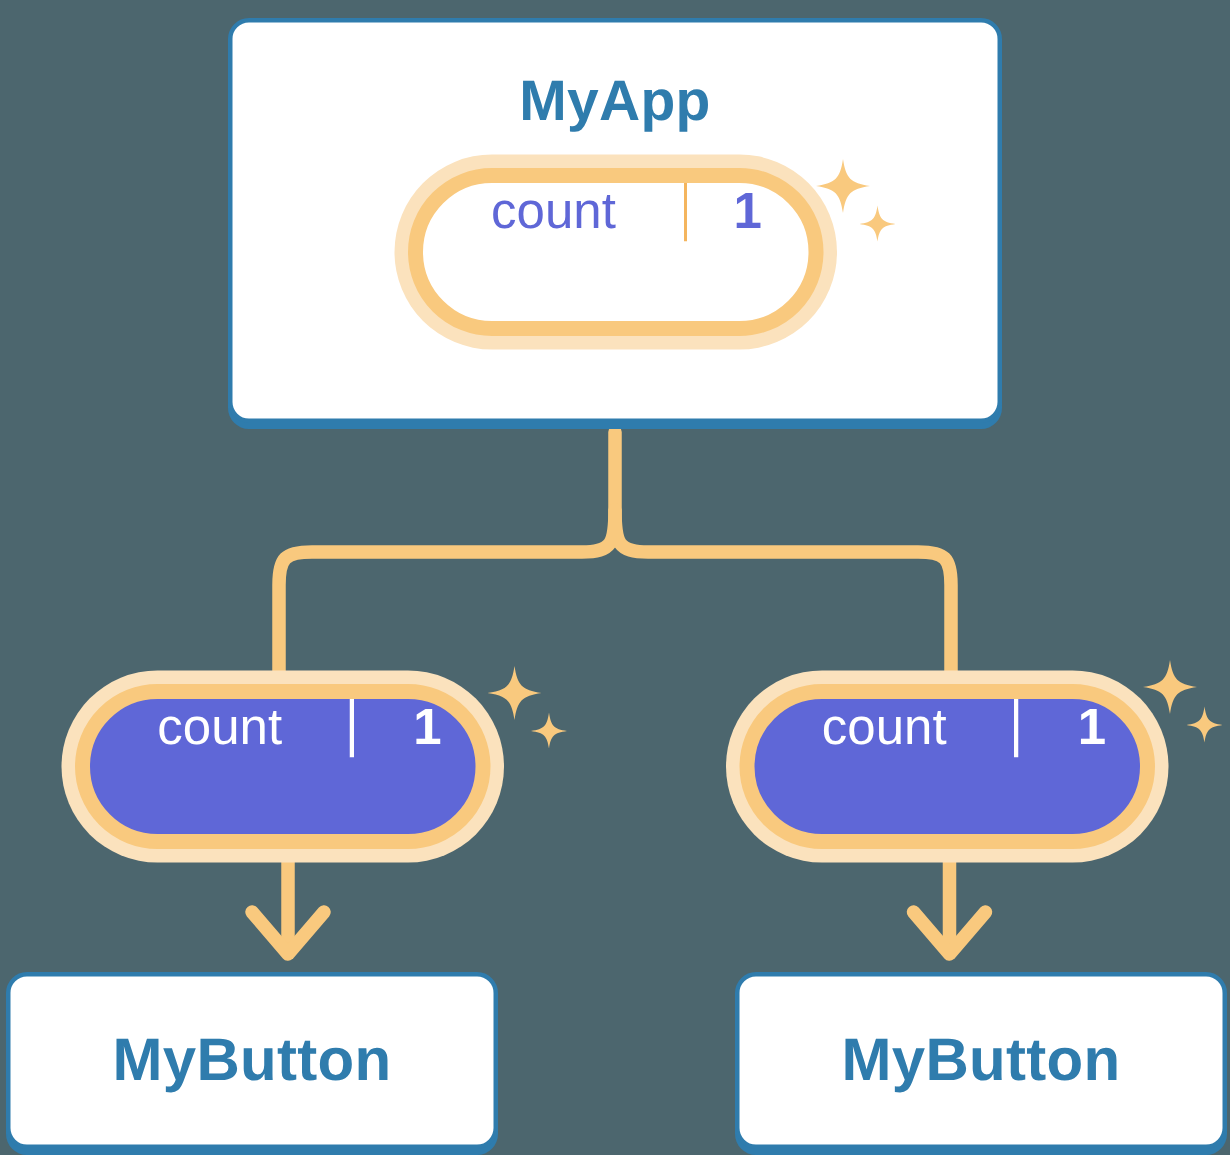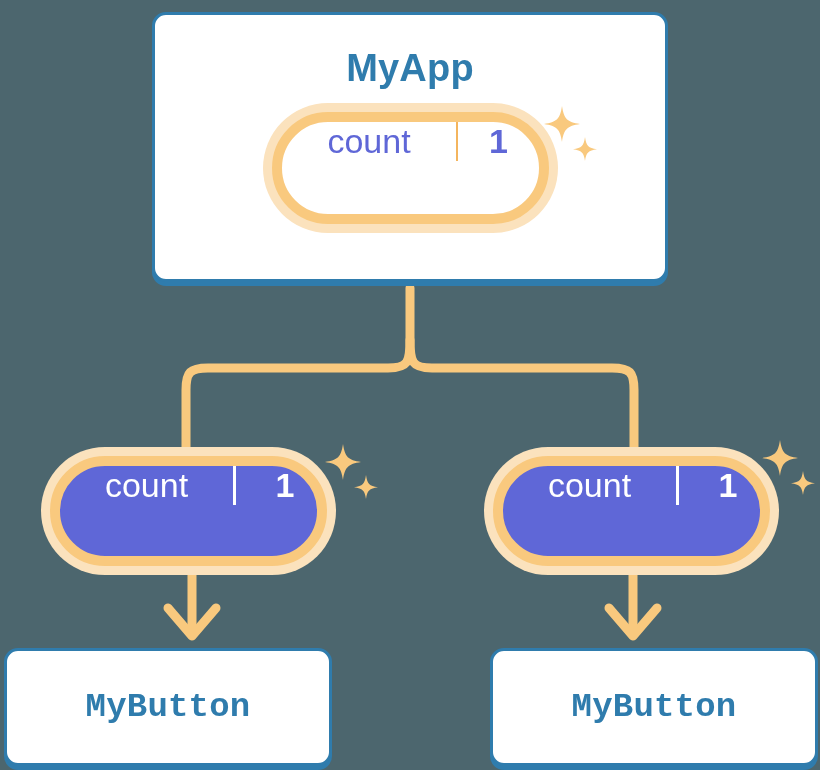--- a/index.html
+++ b/index.html
@@ -59,24 +59,23 @@
   }
 
   .card-button {
     width: 328px;
     height: 118px;
     top: 648px;
   }
   #card-mybutton-left  { left: 4px; }
   #card-mybutton-right { left: 490px; }
   .card-button .card-title {
-    font-size: 34px;
+    font-size: 40px;
     line-height: 112px;
     margin: 0;
-    font-family: Liberation Mono, monospace;
   }
 
   
   .pill {
     position: absolute;
     display: flex;
     align-items: flex-start;
     border-radius: 999px;
     box-sizing: border-box;
     z-index: 3;

